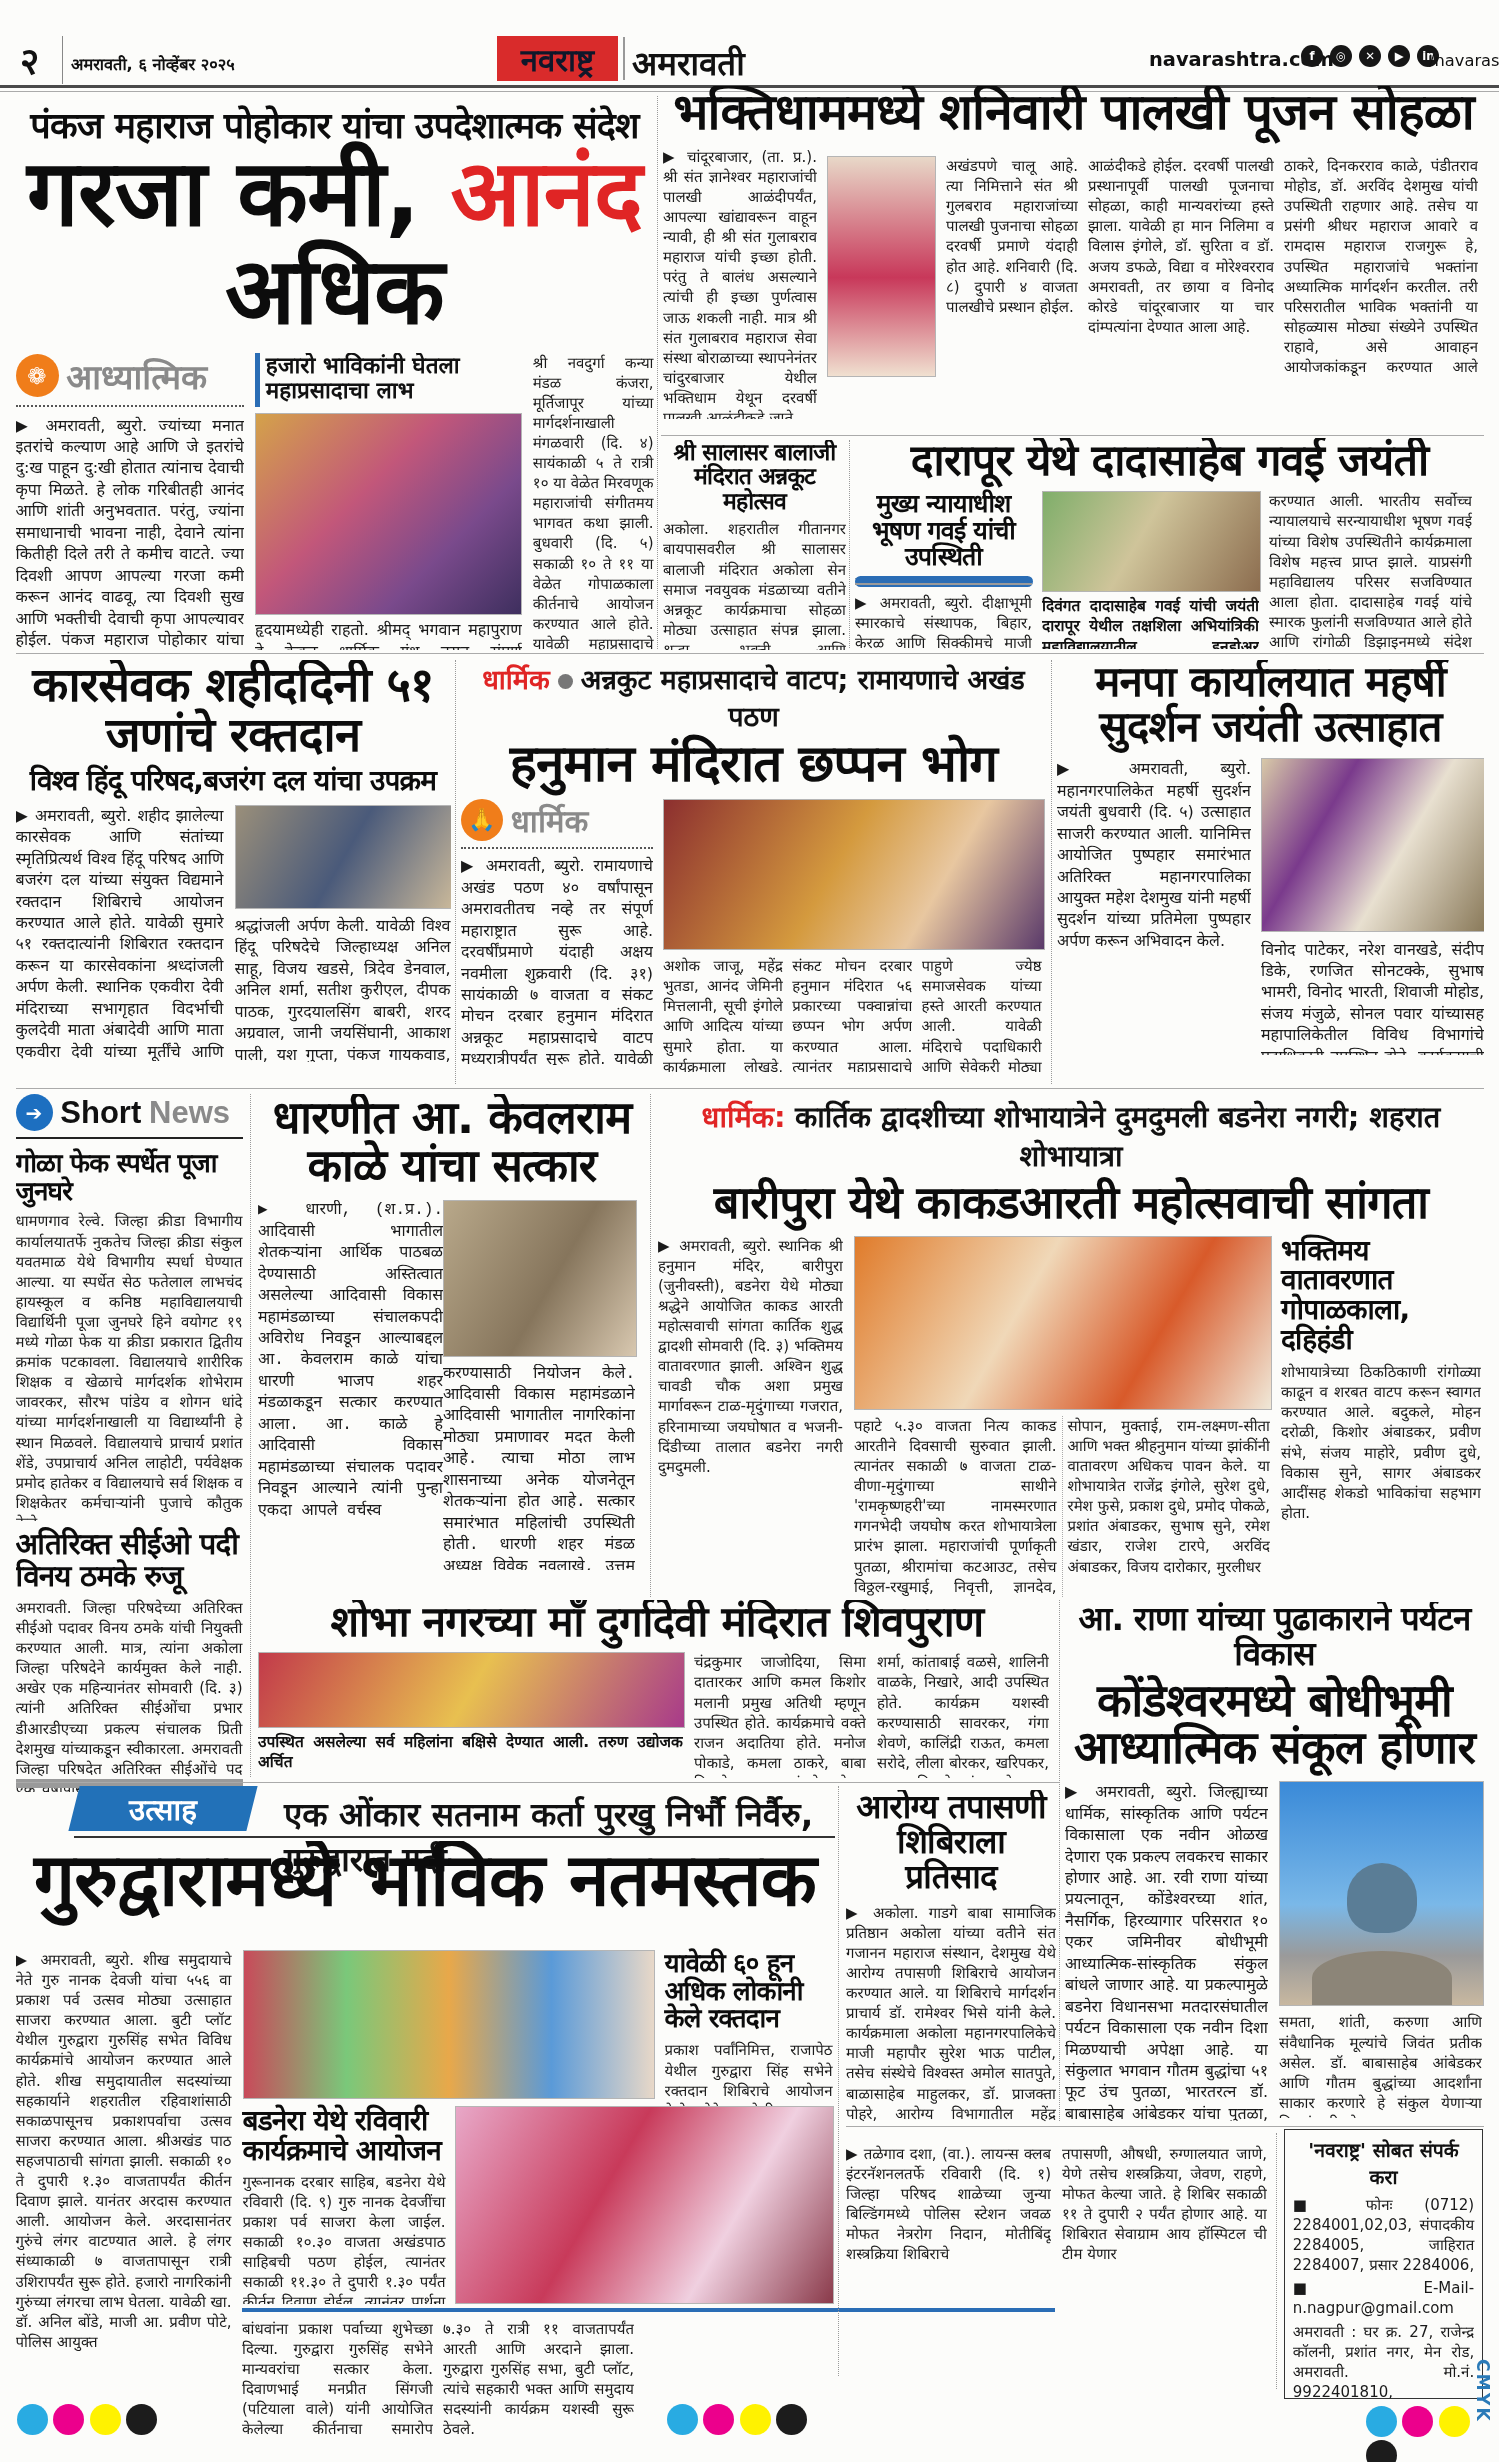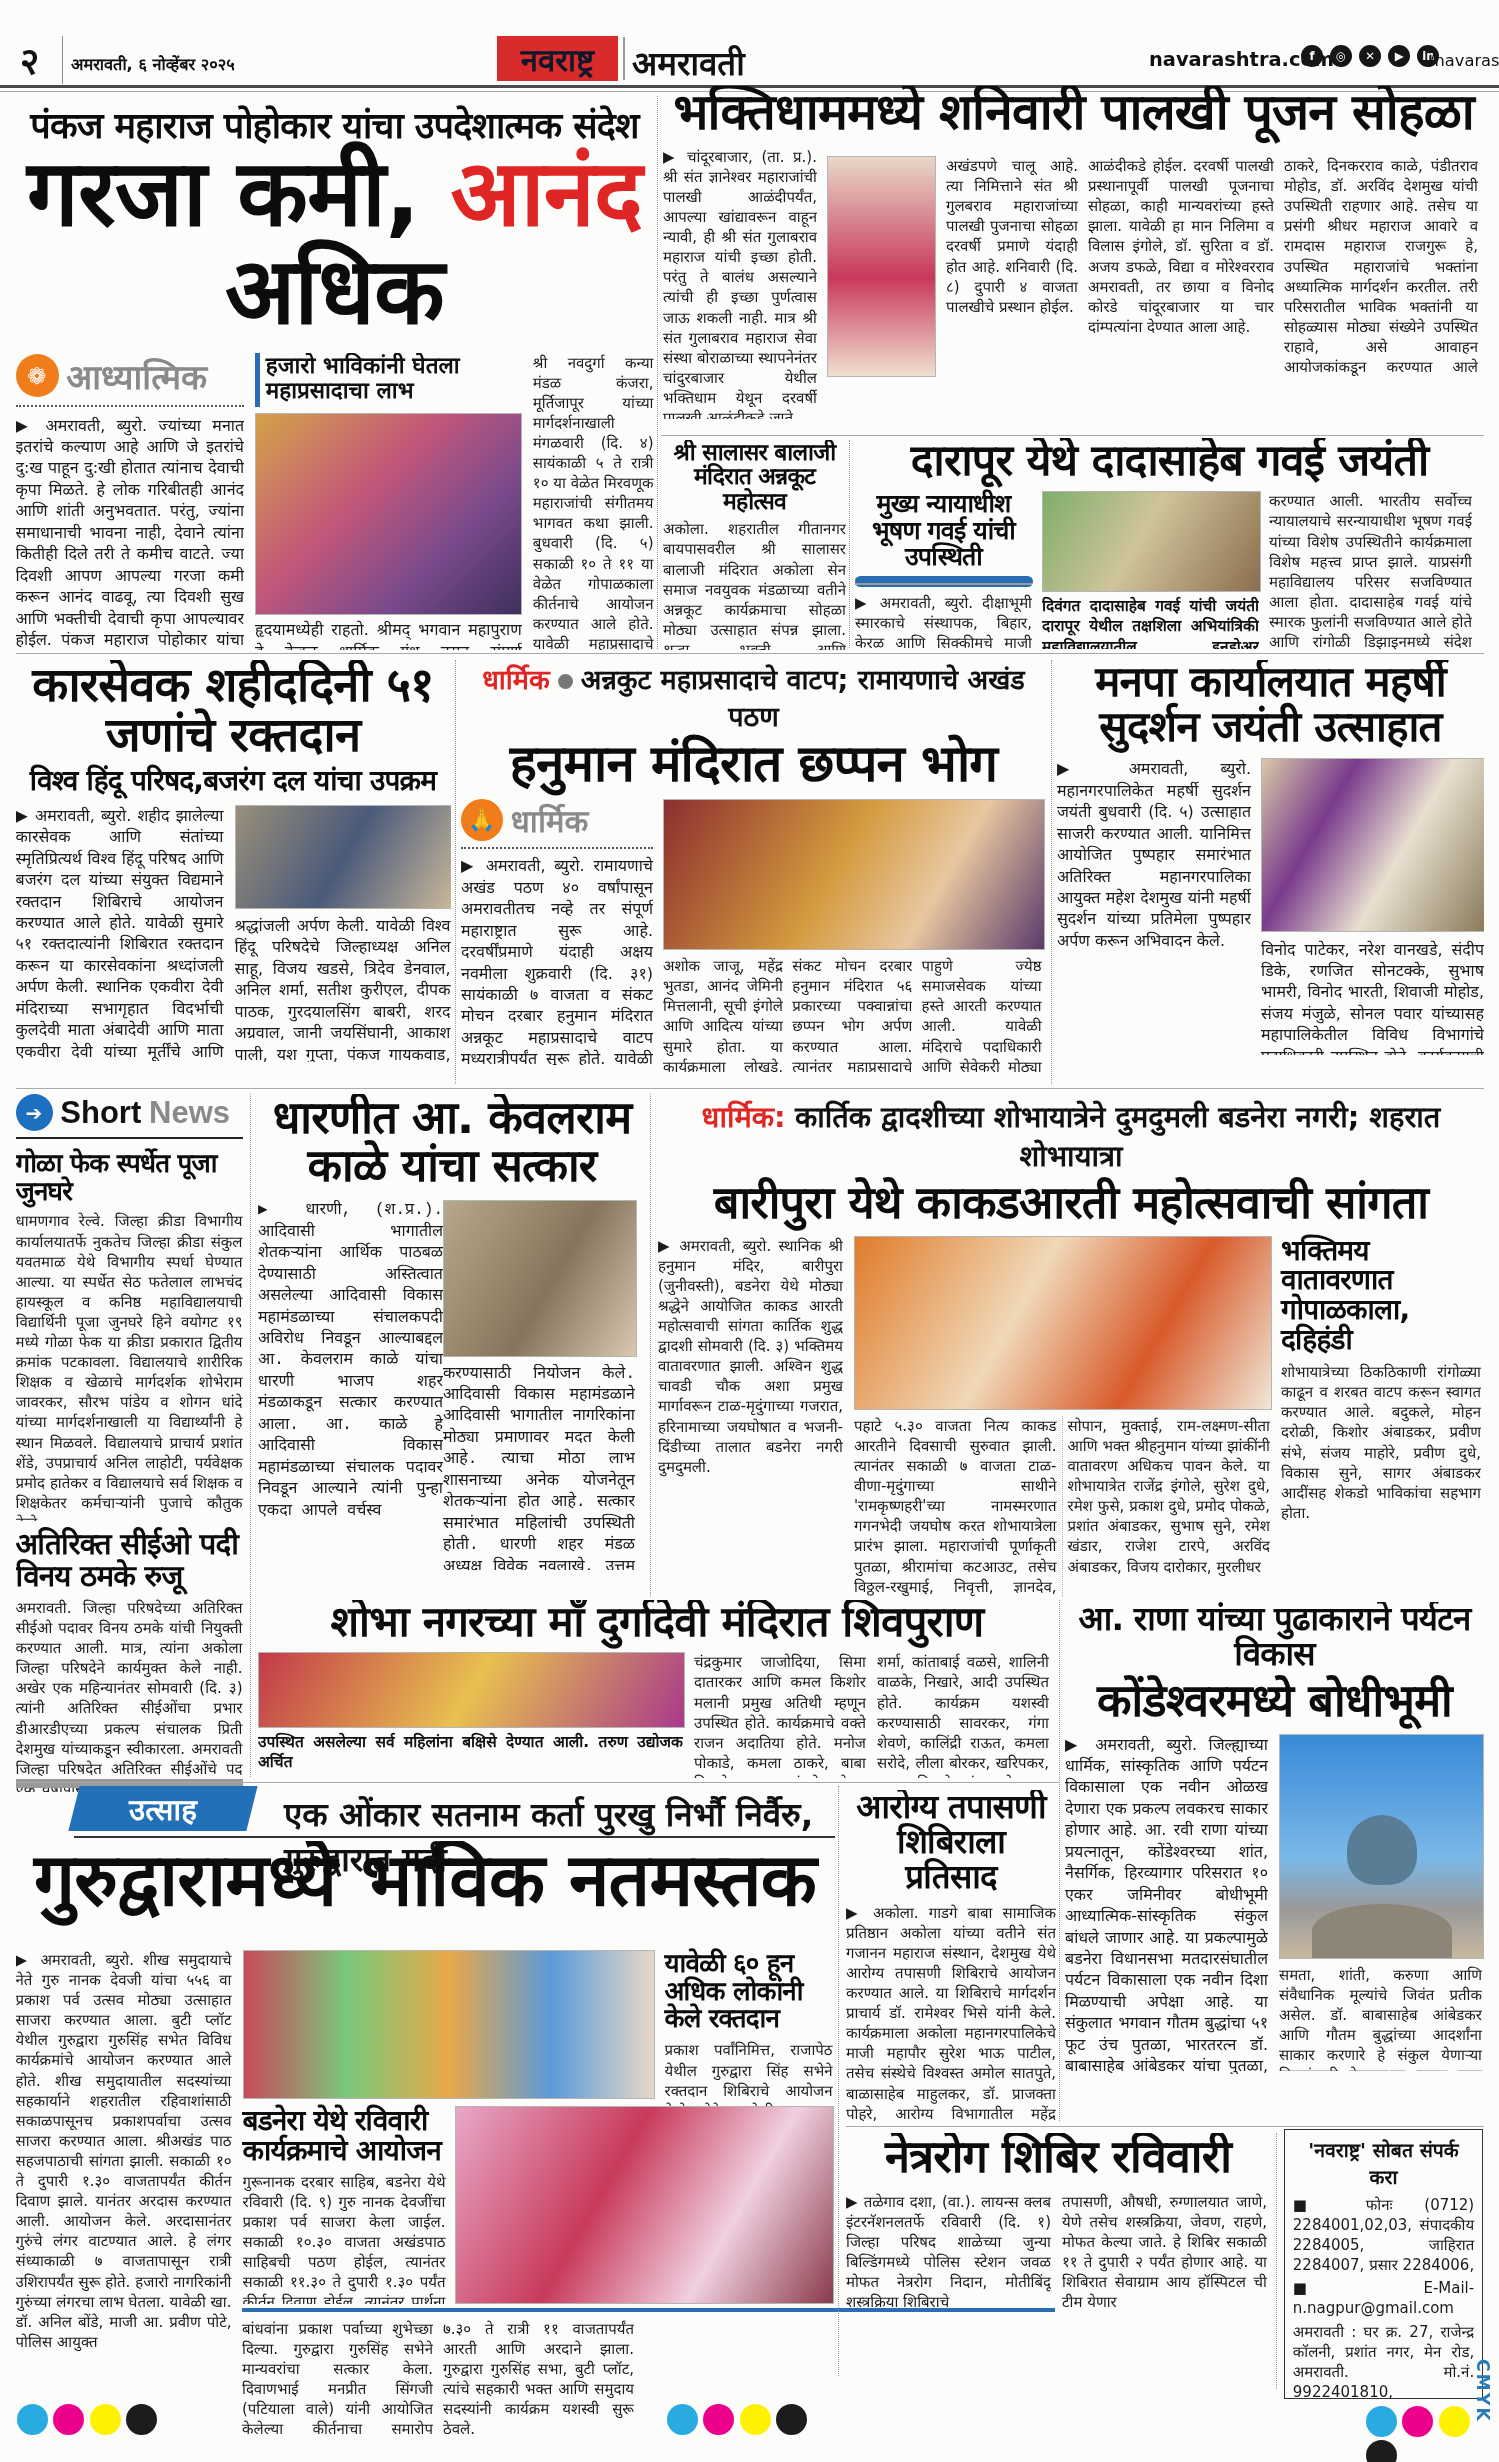--- a/index.html
+++ b/index.html
@@ -239,20 +239,21 @@
       <div class="col body small" style="width:172px;height:126px;">शर्मा, कांताबाई वळसे, शालिनी वाळके, निखारे, आदी उपस्थित होते. कार्यक्रम यशस्वी करण्यासाठी सावरकर, गंगा शेवणे, कालिंद्री राऊत, कमला सरोदे, लीला बोरकर, खरिपकर, सरला निखारे, वंदना देशमुख, रत्नमाला शेवतकर, शोभा धनगरे, जया डोंगरे, सपना साहू, बेबी गेडाम यांनी सहकार्य केले.</div>
     </div>
   </div>
 
   <div class="vr" style="left:1059px;top:1600px;height:521px;"></div>
 
   <div class="abs clip" style="left:1065px;top:1602px;width:419px;height:521px;">
     <div class="hl" style="font-size:33px;">आ. राणा यांच्या पुढाकाराने पर्यटन विकास</div>
     <div class="hl" style="font-size:45px;margin-top:4.7px;">
       <div>कोंडेश्वरमध्ये बोधीभूमी</div>
+      <div>आध्यात्मिक संकूल होणार</div>
     </div>
     <div class="flex" style="margin-top:9.3px;gap:11px;">
       <div class="col body" style="width:203px;height:340px;">▶ अमरावती, ब्युरो. जिल्ह्याच्या धार्मिक, सांस्कृतिक आणि पर्यटन विकासाला एक नवीन ओळख देणारा एक प्रकल्प लवकरच साकार होणार आहे. आ. रवी राणा यांच्या प्रयत्नातून, कोंडेश्वरच्या शांत, नैसर्गिक, हिरव्यागार परिसरात १० एकर जमिनीवर बोधीभूमी आध्यात्मिक-सांस्कृतिक संकुल बांधले जाणार आहे. या प्रकल्पामुळे बडनेरा विधानसभा मतदारसंघातील पर्यटन विकासाला एक नवीन दिशा मिळण्याची अपेक्षा आहे. या संकुलात भगवान गौतम बुद्धांचा ५१ फूट उंच पुतळा, भारतरत्न डॉ. बाबासाहेब आंबेडकर यांचा पुतळा, बोधीभूमी संस्कार केंद्र, विपश्यना केंद्र, संविधान भवन, ५०० विद्यार्थ्यांसाठी निवासी अभ्यास केंद्र आणि प्रतिष्ठित व्यक्तींना समर्पित कलादालन आणि संशोधन केंद्र यांचा समावेश असेल. कोंडेश्वर परिसर आधीच नैसर्गिक सौंदर्य, हिरवळ आणि शांत वातावरणासाठी प्रसिद्ध आहे. परिणामी, हे बोधीभूमी संकुल या परिसरात धार्मिक पर्यटन आणि आध्यात्मिक साधना यांचे एक नवीन केंद्र</div>
       <div style="width:203px;">
         <div class="ph" style="width:203px;height:223px;background:linear-gradient(180deg,#3a8ad8 0%,#7ab8e8 55%,#9a9a9a 78%,#c8b8a0);position:relative;">
           <div style="position:absolute;left:50%;top:36%;transform:translateX(-50%);width:70px;height:70px;border-radius:50% 50% 40% 40%;background:#5a7d96;"></div>
           <div style="position:absolute;left:50%;bottom:0;transform:translateX(-50%);width:140px;height:54px;border-radius:50% 50% 0 0;background:#8c8578;"></div>
         </div>
         <div class="body small clip" style="margin-top:6.2px;height:106px;">समता, शांती, करुणा आणि संवैधानिक मूल्यांचे जिवंत प्रतीक असेल. डॉ. बाबासाहेब आंबेडकर आणि गौतम बुद्धांच्या आदर्शांना साकार करणारे हे संकुल येणाऱ्या पिढ्यांसाठी प्रेरणास्थान म्हणून काम करेल.</div>
       </div>
@@ -296,21 +297,20 @@
     <div class="hl" style="font-size:33px;">
       <div>आरोग्य तपासणी</div>
       <div>शिबिराला प्रतिसाद</div>
     </div>
     <div class="body small clip" style="margin-top:7.8px;height:241px;">▶ अकोला. गाडगे बाबा सामाजिक प्रतिष्ठान अकोला यांच्या वतीने संत गजानन महाराज संस्थान, देशमुख येथे आरोग्य तपासणी शिबिराचे आयोजन करण्यात आले. या शिबिराचे मार्गदर्शन प्राचार्य डॉ. रामेश्वर भिसे यांनी केले. कार्यक्रमाला अकोला महानगरपालिकेचे माजी महापौर सुरेश भाऊ पाटील, तसेच संस्थेचे विश्वस्त अमोल सातपुते, बाळासाहेब माहुलकर, डॉ. प्राजक्ता पोहरे, आरोग्य विभागातील महेंद्र वानखडे व प्रवीण रोडे आदी मान्यवर उपस्थित होते. शिबिरामध्ये नागरिकांसाठी रक्तदाब, मधुमेह, हिमोग्लोबिन, तसेच विविध आजारांची मोफत तपासणी करण्यात आली.</div>
   </div>
 
   <div class="hr" style="left:846px;top:2126px;width:638px;"></div>
 
   <div class="abs clip" style="left:846px;top:2133px;width:424px;height:256px;">
-    <div class="hl" style="font-size:45px;">नेत्ररोग शिबिर रविवारी</div>
     <div class="flex" style="margin-top:11px;gap:11px;">
       <div class="col body small" style="width:205px;height:171px;">▶ तळेगाव दशा, (वा.). लायन्स क्लब इंटरनॅशनलतर्फे रविवारी (दि. १) जिल्हा परिषद शाळेच्या जुन्या बिल्डिंगमध्ये पोलिस स्टेशन जवळ मोफत नेत्ररोग निदान, मोतीबिंदू शस्त्रक्रिया शिबिराचे</div>
       <div class="col body small" style="width:205px;height:171px;">तपासणी, औषधी, रुग्णालयात जाणे, येणे तसेच शस्त्रक्रिया, जेवण, राहणे, मोफत केल्या जाते. हे शिबिर सकाळी ११ ते दुपारी २ पर्यंत होणार आहे. या शिबिरात सेवाग्राम आय हॉस्पिटल ची टीम येणार</div>
     </div>
   </div>
 
   <div class="vr" style="left:1276px;top:2133px;height:256px;"></div>
 
   <div class="abs clip" style="left:1284px;top:2129px;width:199px;height:270px;border:1.6px solid #333;padding:6.2px 7.8px;box-sizing:border-box;">
     <div class="b c" style="font-size:19.4px;">'नवराष्ट्र' सोबत संपर्क करा</div>

